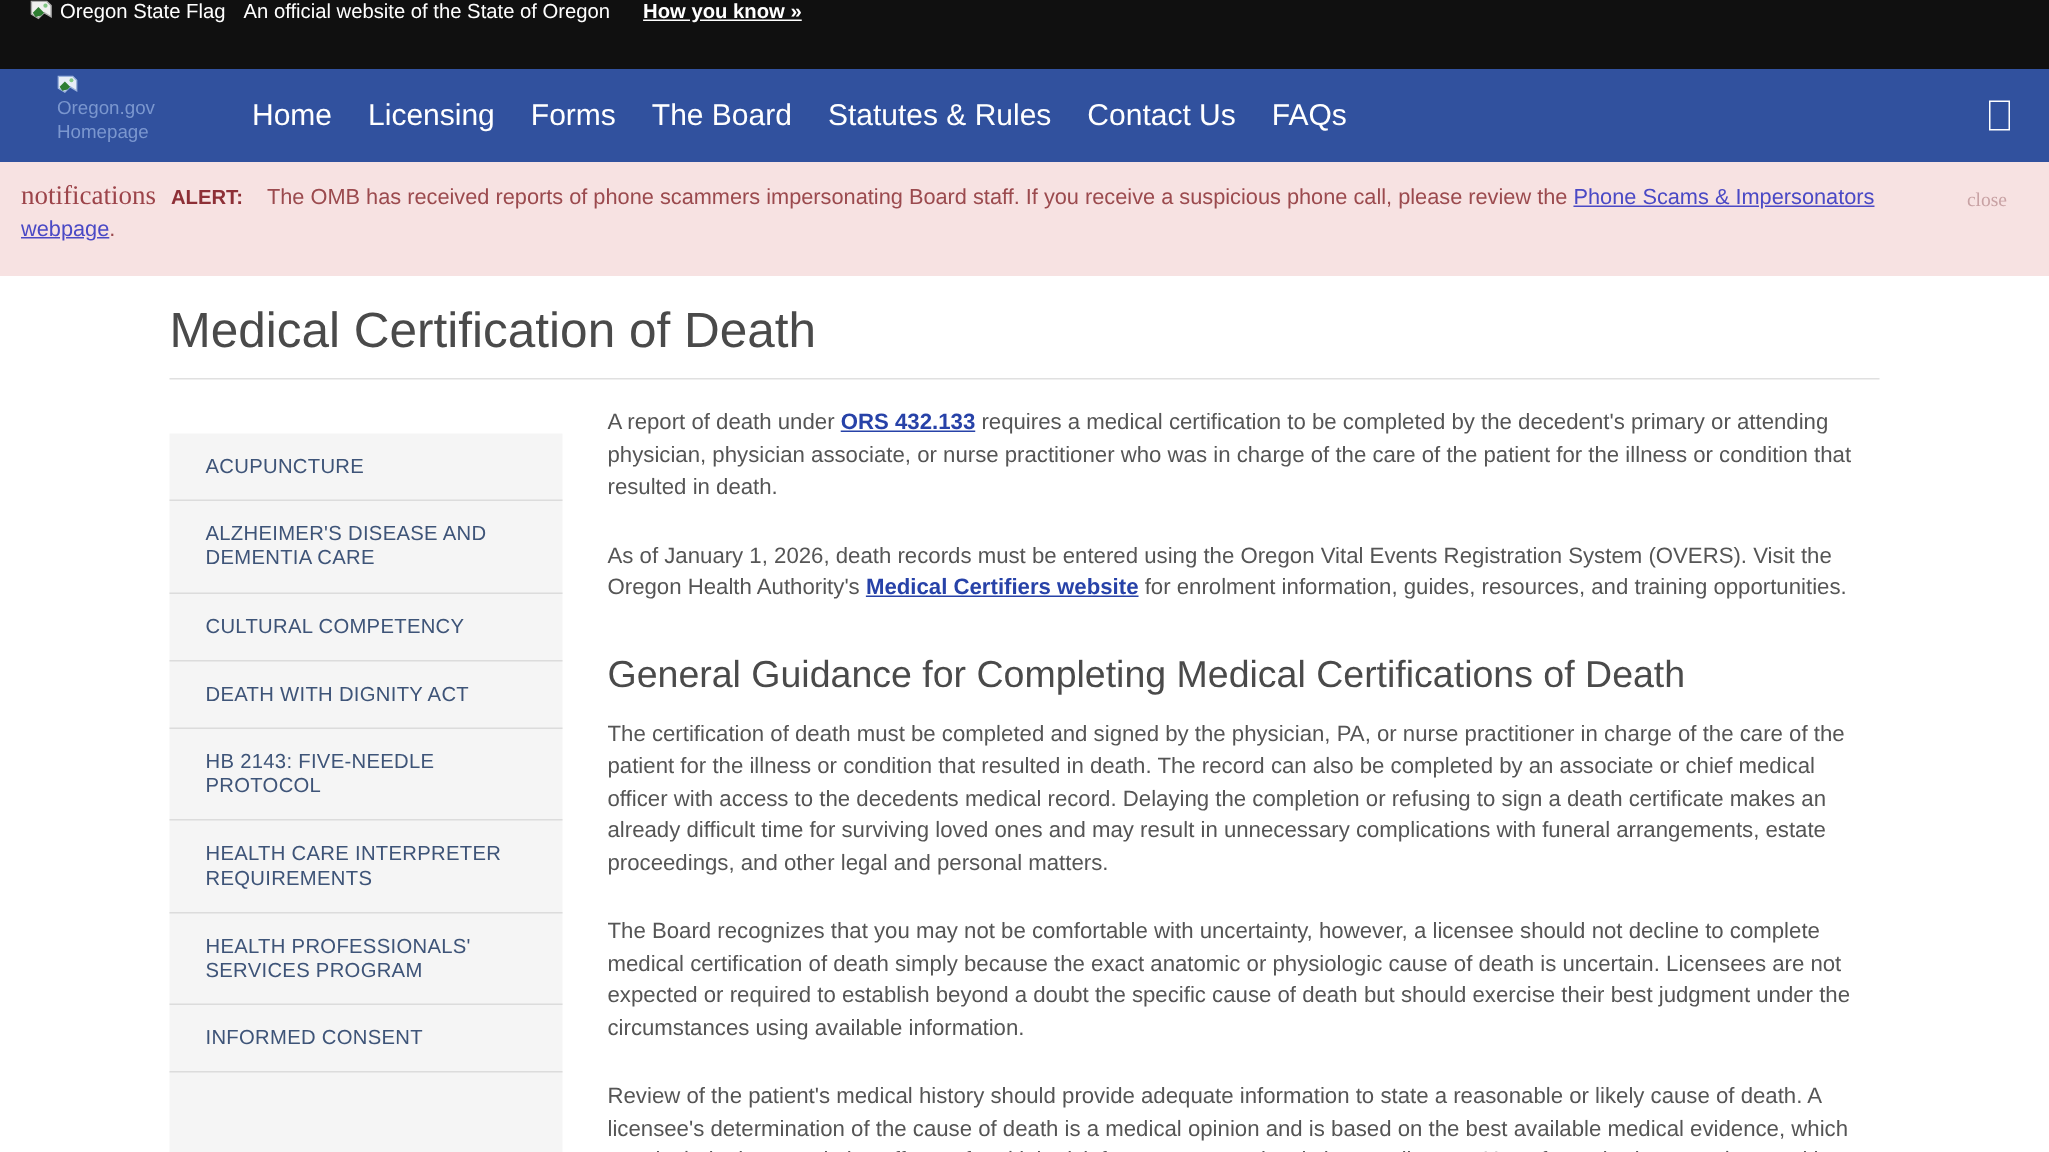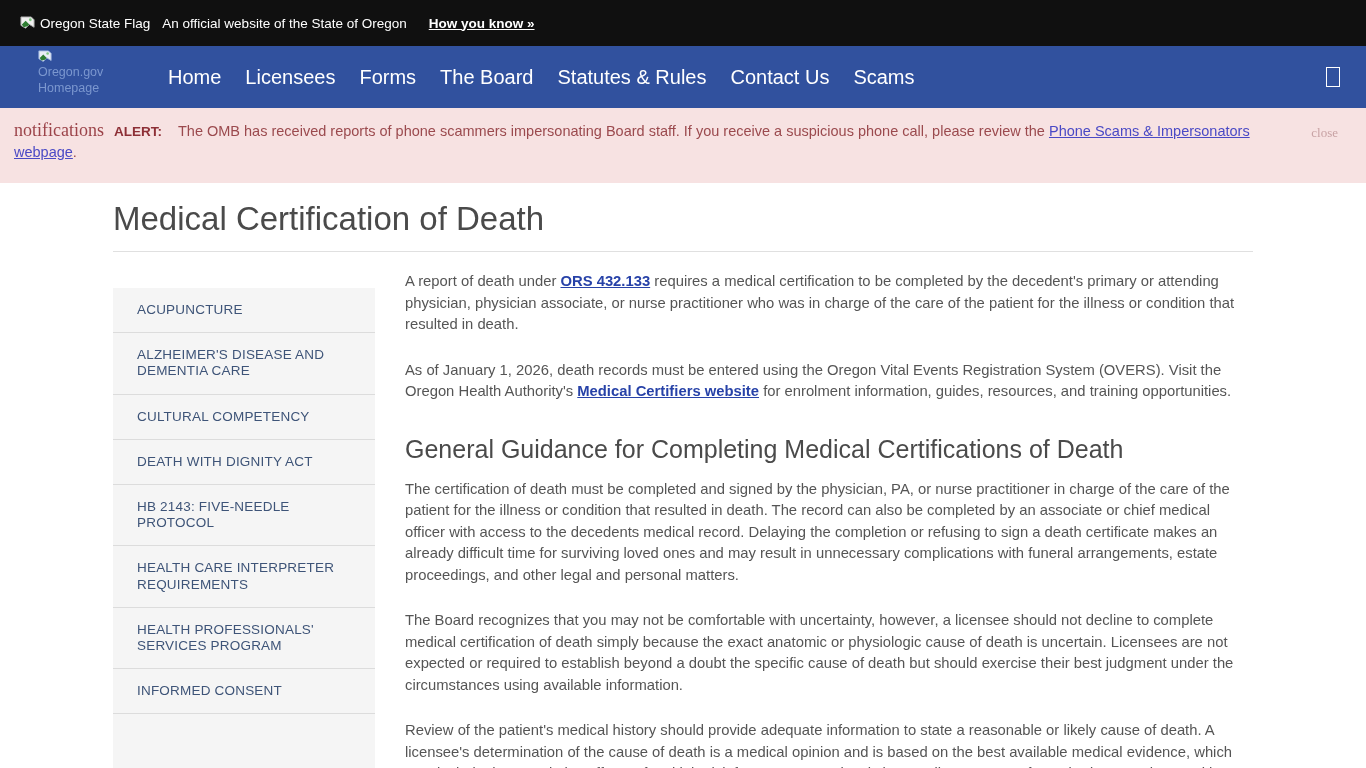--- a/index.html
+++ b/index.html
@@ -6,21 +6,21 @@
   html, body { margin: 0; padding: 0; }
   body {
     width: 1366px; height: 768px; overflow: hidden;
     background: #ffffff;
     font-family: "Liberation Sans", sans-serif;
   }
 
   
   .official-bar {
     background: #101010; height: 46px;
-    display: flex; align-items: center;
+    display: flex; align-items: flex-start;
     padding: 0 20px; color: #ffffff; font-size: 13.5px;
   }
   .flag-wrap { display: flex; align-items: center; gap: 5px; margin-right: 12px; }
   .flag-alt { color: #ffffff; }
   .official-text { margin-right: 22px; }
   .how-you-know {
     color: #ffffff; font-weight: 600; text-decoration: underline; cursor: pointer;
   }
 
   
@@ -117,26 +117,26 @@
 <div class="navbar">
   <a class="gov-logo">
     <svg viewBox="0 0 16 16" width="14" height="14" aria-hidden="true">
       <path d="M1 1 H12 L15 4 V12 L10 9 L6 13 L1 10 Z" fill="#e8edf7" stroke="#9db4dd" stroke-width="1"></path>
       <path d="M2 9 L6 5 L10 9 L8 11 L4 12 Z" fill="#2e7d32"></path>
       <circle cx="11" cy="4" r="1.5" fill="#81c784"></circle>
     </svg>
     <span>Oregon.gov Homepage</span>
   </a>
   <a class="nav-link">Home</a>
-  <a class="nav-link">Licensees</a>
+  <a class="nav-link">Licensing</a>
   <a class="nav-link">Forms</a>
   <a class="nav-link">The Board</a>
   <a class="nav-link">Statutes &amp; Rules</a>
   <a class="nav-link">Contact Us</a>
-  <a class="nav-link">Scams</a>
+  <a class="nav-link">FAQs</a>
   <span class="search-toggle" title=""></span>
 </div>
 
 <div class="alert-bar">
   <span class="alert-icon-text">notifications</span><span class="alert-label">ALERT:</span><span>The OMB has received reports of phone scammers impersonating Board staff. If you receive a suspicious phone call, please review the </span><a>Phone Scams &amp; Impersonators webpage</a><span>.</span>
   <span class="alert-close">close</span>
 </div>
 
 <div class="container">
   <h1 class="page-title">Medical Certification of Death</h1>

